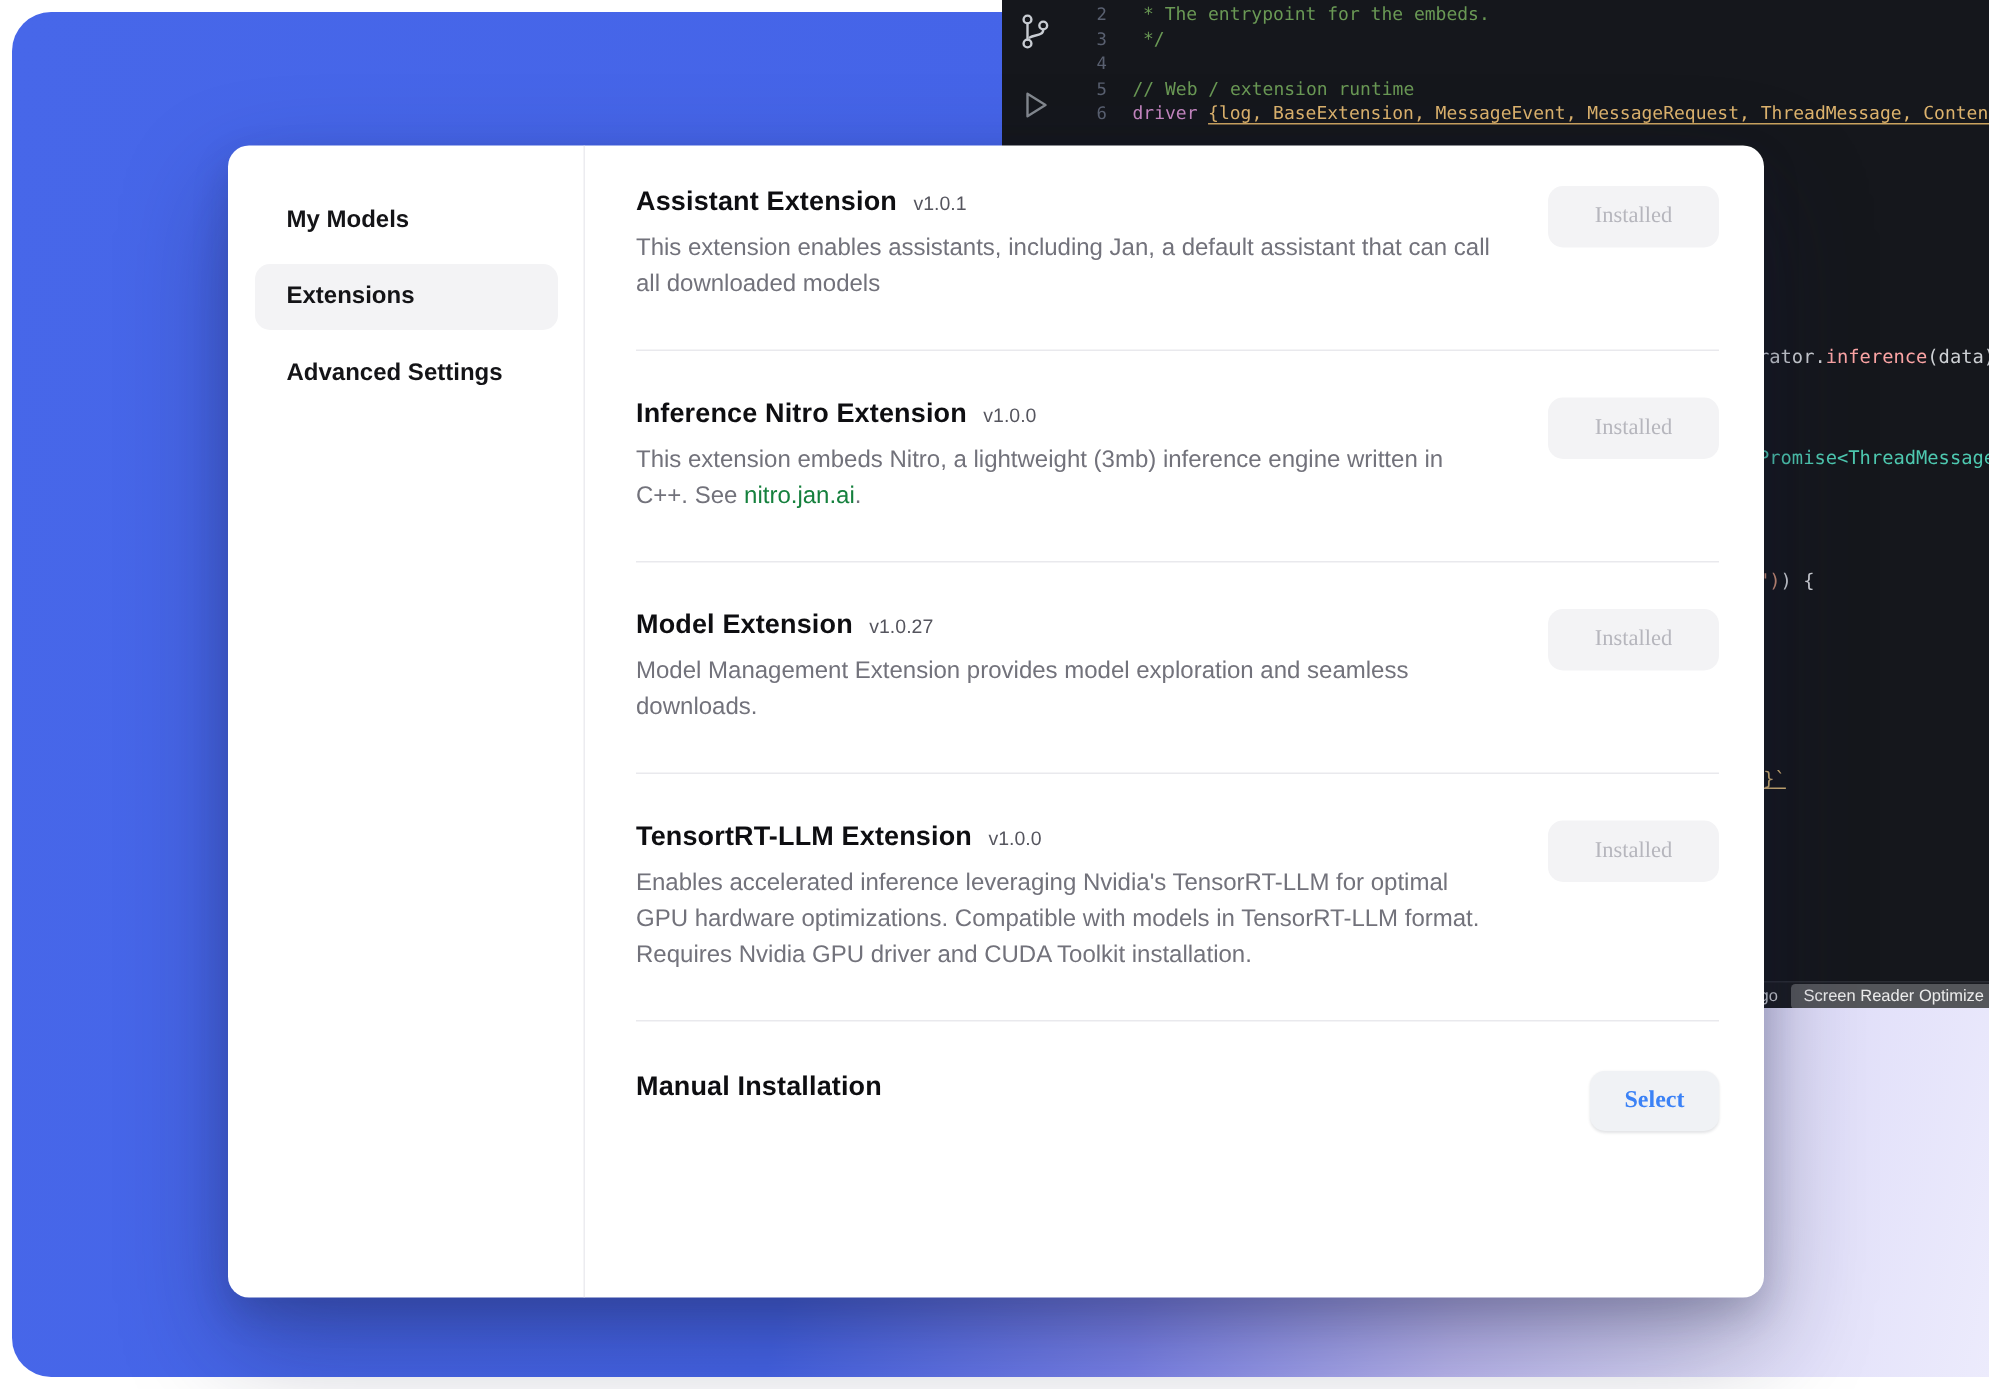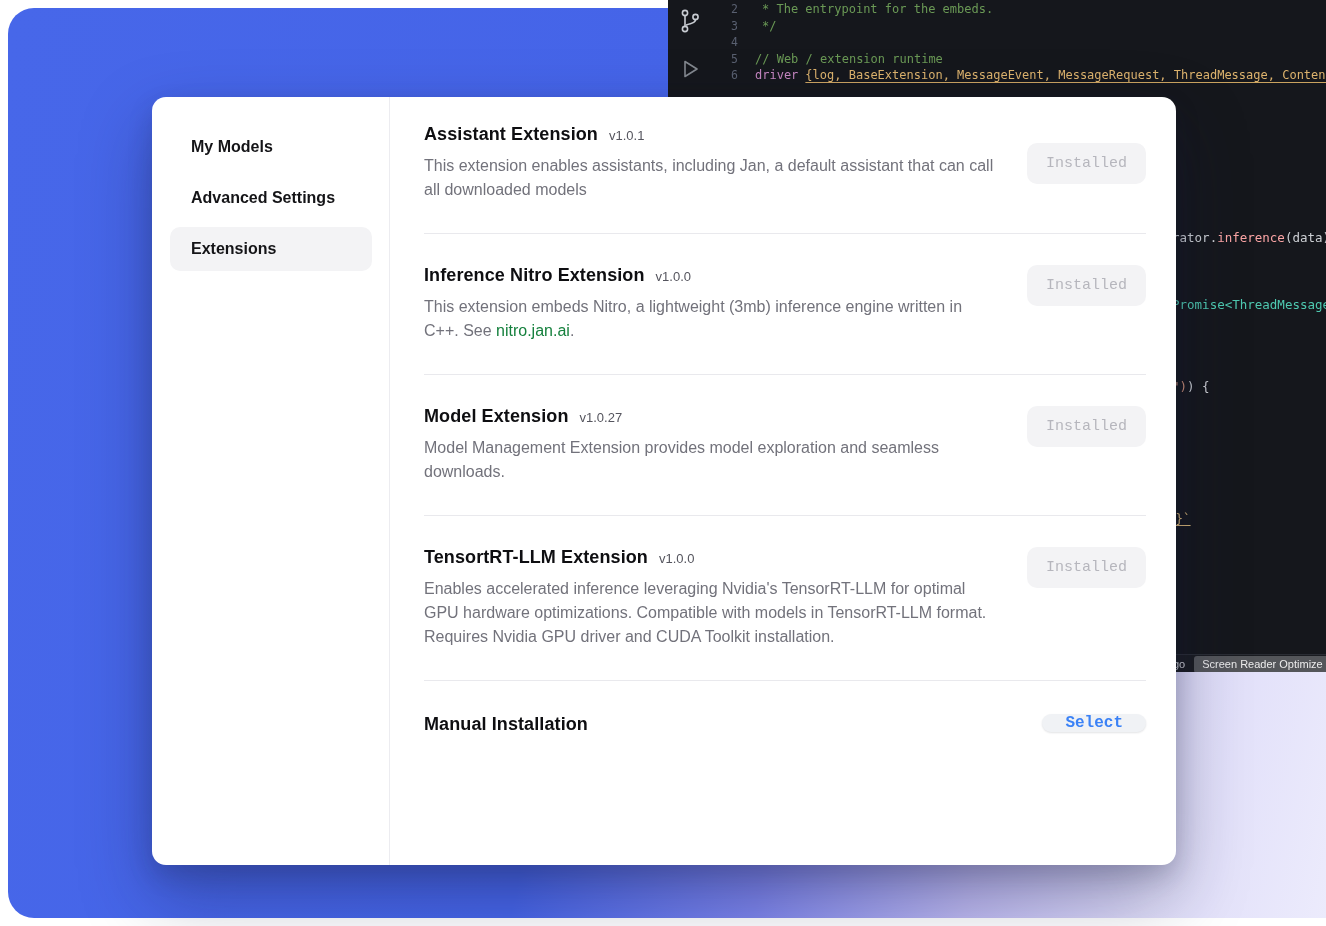--- a/index.html
+++ b/index.html
@@ -67,34 +67,34 @@
   .sidebar { flex:0 0 238px; width:238px; border-right:1px solid #ececf0;
              padding:28px 17px 0 18px; }
   .side-item { height:44px; border-radius:10px; display:flex; align-items:center;
                padding:0 21px; margin-bottom:7px; font-size:16px; font-weight:600;
                color:#141417; cursor:pointer; }
   .side-item.active { background:#f3f3f5; }
 
   .content { flex:1; padding:0 30px 0 34px; }
   .ext-item { display:flex; justify-content:space-between; align-items:flex-start;
               padding:31px 0; border-bottom:1px solid #e9e9ed; }
-  .ext-item.first { padding-top:27px;align-items:center; }
+  .ext-item.first { padding-top:27px; }
   .ext-item.last { border-bottom:none; padding-top:33px; }
   .ext-head { display:flex; align-items:baseline; gap:11px; }
   .ext-name { font-size:18px; font-weight:700; color:#0e0e11; letter-spacing:.1px; }
   .ext-version { font-size:13px; color:#55555e; }
   .ext-desc { margin:9px 0 0; font-size:16px; line-height:24px; color:#72727b;
               max-width:575px; }
   .ext-desc.narrow { max-width:520px; }
   .link { color:#15803d; text-decoration:none; cursor:pointer; }
 
-  .btn { border:none; border-radius:10px; font-family:Liberation Mono, monospace; }
+  .btn { border:none; border-radius:10px; font-family:Liberation Serif, serif; }
   .btn-installed { padding:12px 19px; min-width:114px; font-size:15px;
                    font-weight:500; color:#b6b6bd; background:#f3f3f5; }
-  .btn-select { padding:0 23px; font-size:16px; font-weight:600; color:#3b82f6;
+  .btn-select { padding:11px 23px; font-size:16px; font-weight:600; color:#3b82f6;
                 background:#f0f2f5; box-shadow:0 1px 2px rgba(16,24,40,.12);
                 cursor:pointer; }
 </style>
 </head>
 <body>
 
 <div class="hero"></div>
 
 <div class="editor">
   <div class="rail">
@@ -143,26 +143,26 @@
     <span class="status-badge">Screen Reader Optimize</span>
   </div>
 </div>
 
 <div class="modal">
 
   <aside class="sidebar">
     <div class="side-item">
       <span>My Models</span>
     </div>
+    <div class="side-item active">
+      <span>Extensions</span>
+    </div>
     <div class="side-item">
       <span>Advanced Settings</span>
     </div>
-    <div class="side-item active">
-      <span>Extensions</span>
-    </div>
   </aside>
 
   <main class="content">
 
     <section class="ext-item first">
       <div class="ext-info">
         <div class="ext-head">
           <span class="ext-name">Assistant Extension</span>
           <span class="ext-version">v1.0.1</span>
         </div>

